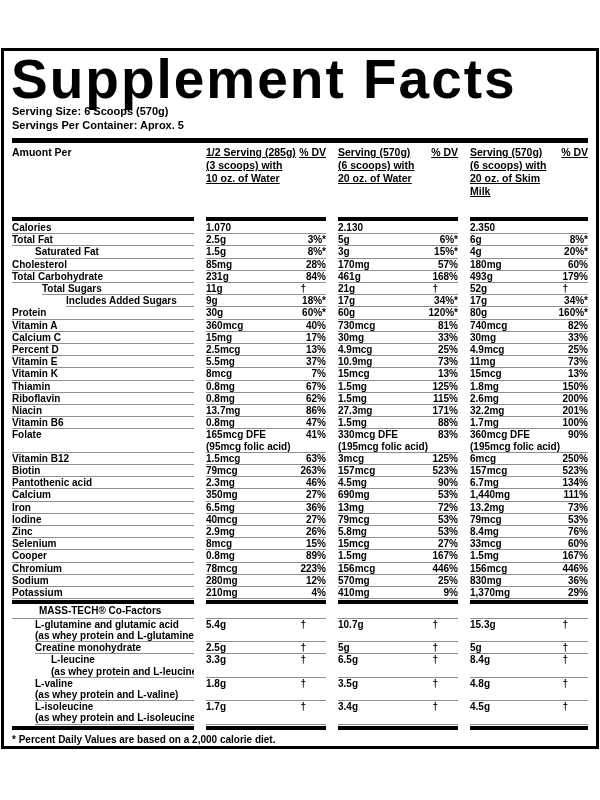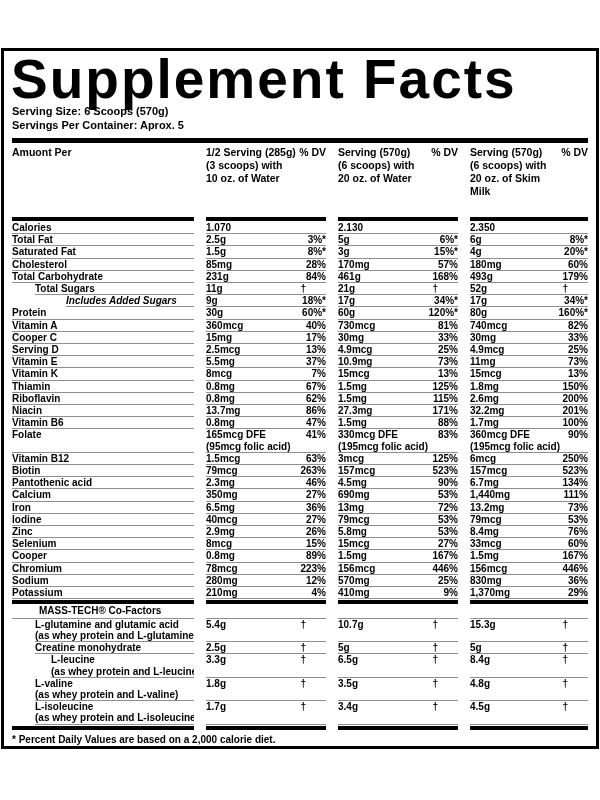--- a/index.html
+++ b/index.html
@@ -17,21 +17,21 @@
     margin:3px 0 0 -1px;font-size:55px;line-height:50px;letter-spacing:2px;
     font-weight:bold;white-space:nowrap;
   }
   .meta{font-size:11px;line-height:13px;margin-top:1px;}
   .fullbar{height:5px;background:#000;margin-top:6px;}
   .grid{
     display:grid;
     grid-template-columns:182px 12px 120px 12px 120px 12px 118px;
   }
   .hdr{font-size:10.5px;line-height:13px;padding:3px 0 18px 0;}
-  .hdr .colhead{display:flex;justify-content:space-between;align-items:flex-start;}
+  .hdr .colhead{display:flex;justify-content:space-between;align-items:flex-start;text-decoration:underline;}
   .hdr .dvh{text-align:center;white-space:nowrap;}
   .cell{
     border-bottom:1px solid #8f8f8f;font-size:10px;line-height:11.2px;
     overflow:hidden;white-space:nowrap;
   }
   .vline{display:flex;justify-content:space-between;}
   .dag{padding-right:20px;}
   .bar .b{height:4px;background:#000;margin:1px 0;}
   .sechdr{font-size:10px;line-height:12.5px;padding-left:27px;}
   .footnotes{font-size:10px;line-height:12px;margin-top:3px;}
@@ -140,21 +140,21 @@
         </div>
         <div></div>
         <div class="cell">
           <div class="vline">
             <span>6g</span>
             <span>8%*</span>
           </div>
         </div>
       </div>
       <div class="grid">
-        <div class="cell" style="">
+        <div class="cell" style="margin-left: 23px;">
           <div>Saturated Fat</div>
         </div>
         <div></div>
         <div class="cell">
           <div class="vline">
             <span>1.5g</span>
             <span>8%*</span>
           </div>
         </div>
         <div></div>
@@ -218,21 +218,21 @@
         </div>
         <div></div>
         <div class="cell">
           <div class="vline">
             <span>493g</span>
             <span>179%</span>
           </div>
         </div>
       </div>
       <div class="grid">
-        <div class="cell" style="margin-left: 23px;">
+        <div class="cell" style="margin-left: 30px;">
           <div>Total Sugars</div>
         </div>
         <div></div>
         <div class="cell">
           <div class="vline">
             <span>11g</span>
             <span class="dag">†</span>
           </div>
         </div>
         <div></div>
@@ -244,21 +244,21 @@
         </div>
         <div></div>
         <div class="cell">
           <div class="vline">
             <span>52g</span>
             <span class="dag">†</span>
           </div>
         </div>
       </div>
       <div class="grid">
-        <div class="cell" style="margin-left: 54px; font-style: italic;">
+        <div class="cell" style="margin-left: 54px;">
           <div>Includes Added Sugars</div>
         </div>
         <div></div>
         <div class="cell">
           <div class="vline">
             <span>9g</span>
             <span>18%*</span>
           </div>
         </div>
         <div></div>
@@ -323,21 +323,21 @@
         <div></div>
         <div class="cell">
           <div class="vline">
             <span>740mcg</span>
             <span>82%</span>
           </div>
         </div>
       </div>
       <div class="grid">
         <div class="cell">
-          <div>Cooper C</div>
+          <div>Calcium C</div>
         </div>
         <div></div>
         <div class="cell">
           <div class="vline">
             <span>15mg</span>
             <span>17%</span>
           </div>
         </div>
         <div></div>
         <div class="cell">
@@ -349,21 +349,21 @@
         <div></div>
         <div class="cell">
           <div class="vline">
             <span>30mg</span>
             <span>33%</span>
           </div>
         </div>
       </div>
       <div class="grid">
         <div class="cell">
-          <div>Serving D</div>
+          <div>Percent D</div>
         </div>
         <div></div>
         <div class="cell">
           <div class="vline">
             <span>2.5mcg</span>
             <span>13%</span>
           </div>
         </div>
         <div></div>
         <div class="cell">

